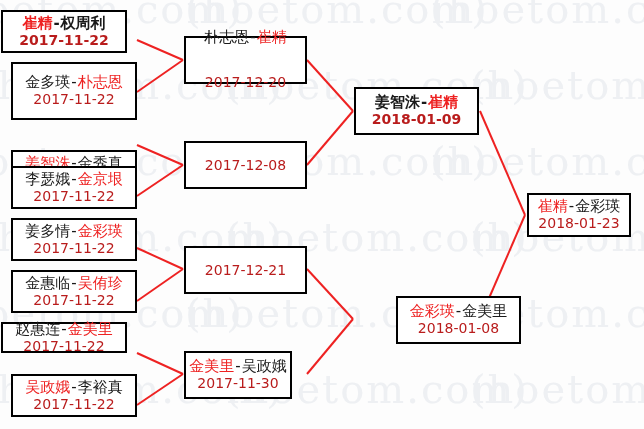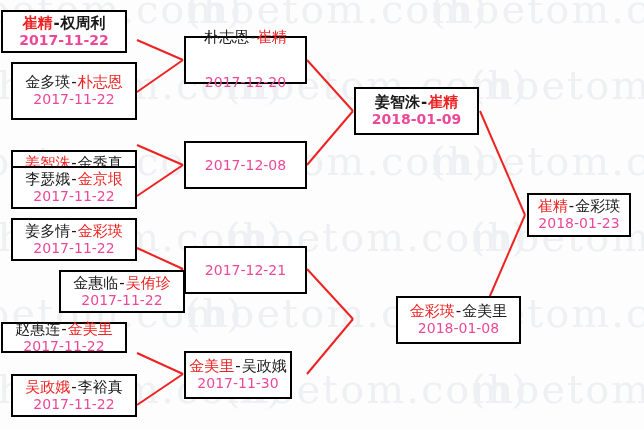--- a/index.html
+++ b/index.html
@@ -60,21 +60,21 @@
   }
   .players .win {
     color: #ee2222;
   }
   .players .sep {
     color: #1a1a1a;
     padding: 0 1px;
   }
   .date {
     font-size: 14px;
-    color: #ec4899;
+    color: #b91c1c;
     margin-top: 1px;
     letter-spacing: 0px;
     font-family: "DejaVu Sans", "Liberation Sans", sans-serif;
   }
 </style>
 </head>
 <body>
 
 <div id="bracket-root">
 
@@ -138,21 +138,21 @@
         <div class="date">2017-11-22</div>
       </div>
       <div class="match-box" style="left: 11px; top: 166px; width: 126px; height: 43px; border-color: rgb(0, 0, 0);">
         <div class="players"><span>李瑟娥</span><span class="sep">-</span><span class="win" style="color: rgb(238, 34, 34);">金京垠</span></div>
         <div class="date">2017-11-22</div>
       </div>
       <div class="match-box" style="left: 11px; top: 218px; width: 126px; height: 43px; border-color: rgb(0, 0, 0);">
         <div class="players"><span>姜多情</span><span class="sep">-</span><span class="win" style="color: rgb(238, 34, 34);">金彩瑛</span></div>
         <div class="date">2017-11-22</div>
       </div>
-      <div class="match-box" style="left: 11px; top: 270px; width: 126px; height: 43px; border-color: rgb(0, 0, 0); margin-left: 48px;">
+      <div class="match-box" style="left: 11px; top: 270px; width: 126px; height: 43px; border-color: rgb(0, 0, 0);">
         <div class="players"><span>金惠临</span><span class="sep">-</span><span class="win" style="color: rgb(238, 34, 34);">吴侑珍</span></div>
         <div class="date">2017-11-22</div>
       </div>
       <div class="match-box" style="left: 1px; top: 322px; width: 126px; height: 31px; border-color: rgb(0, 0, 0);">
         <div class="players"><span>赵惠连</span><span class="sep">-</span><span class="win" style="color: rgb(238, 34, 34);">金美里</span></div>
         <div class="date">2017-11-22</div>
       </div>
       <div class="match-box" style="left: 11px; top: 374px; width: 126px; height: 43px; border-color: rgb(0, 0, 0);">
         <div class="players"><span class="win" style="color: rgb(238, 34, 34);">吴政娥</span><span class="sep">-</span><span>李裕真</span></div>
         <div class="date">2017-11-22</div>

